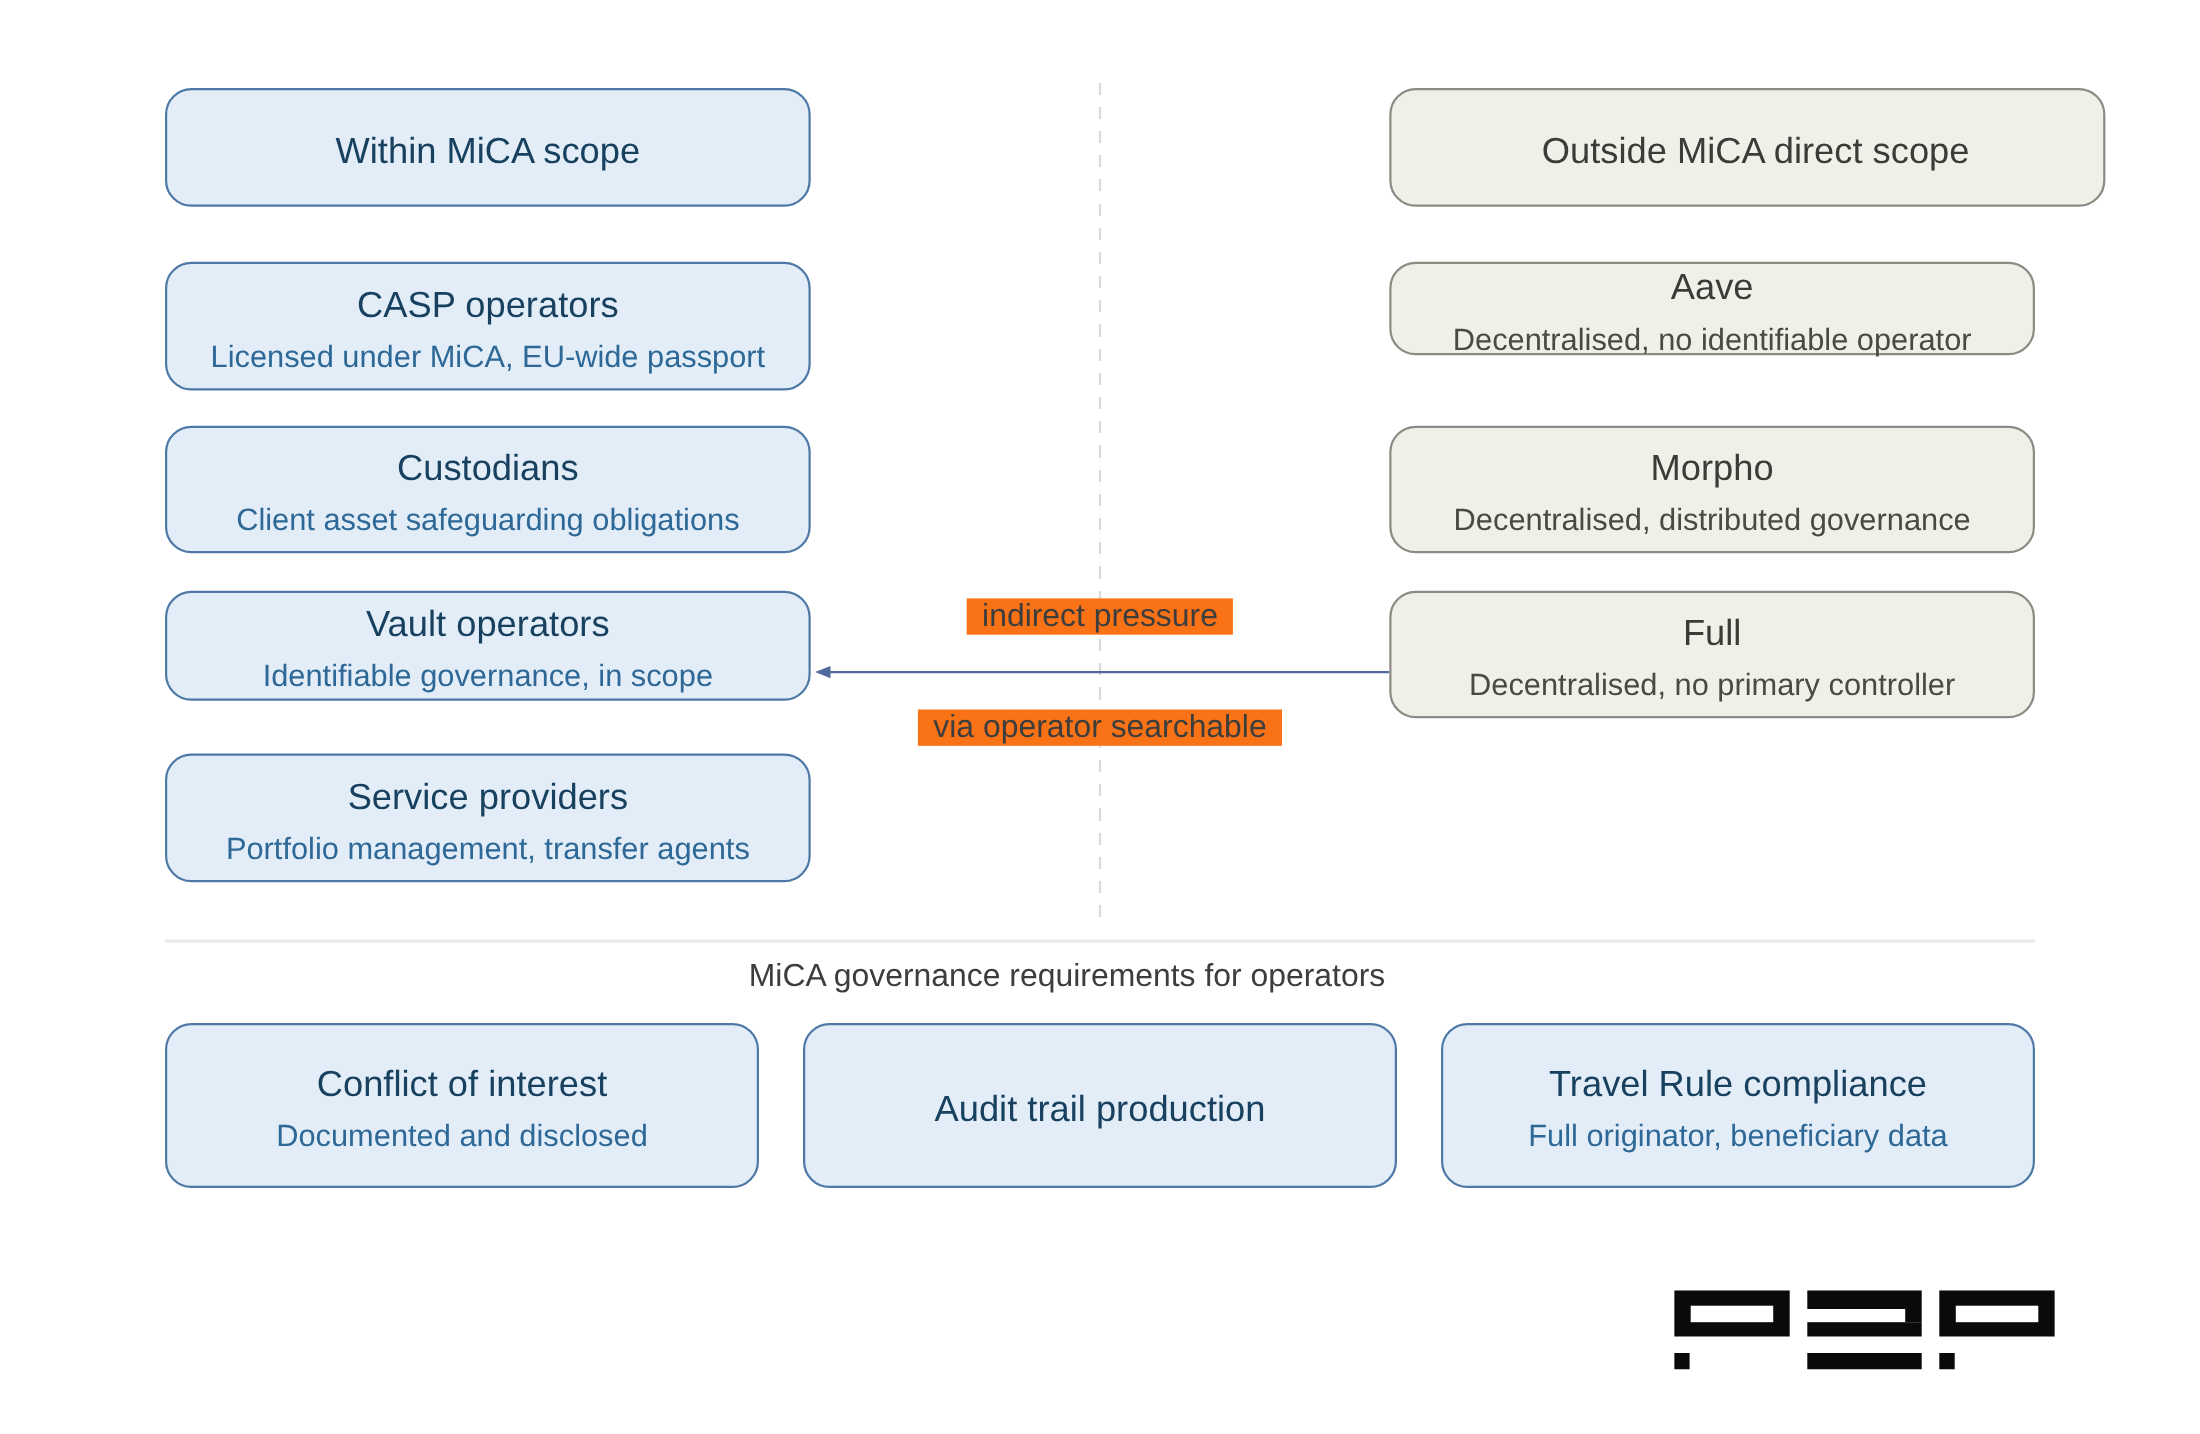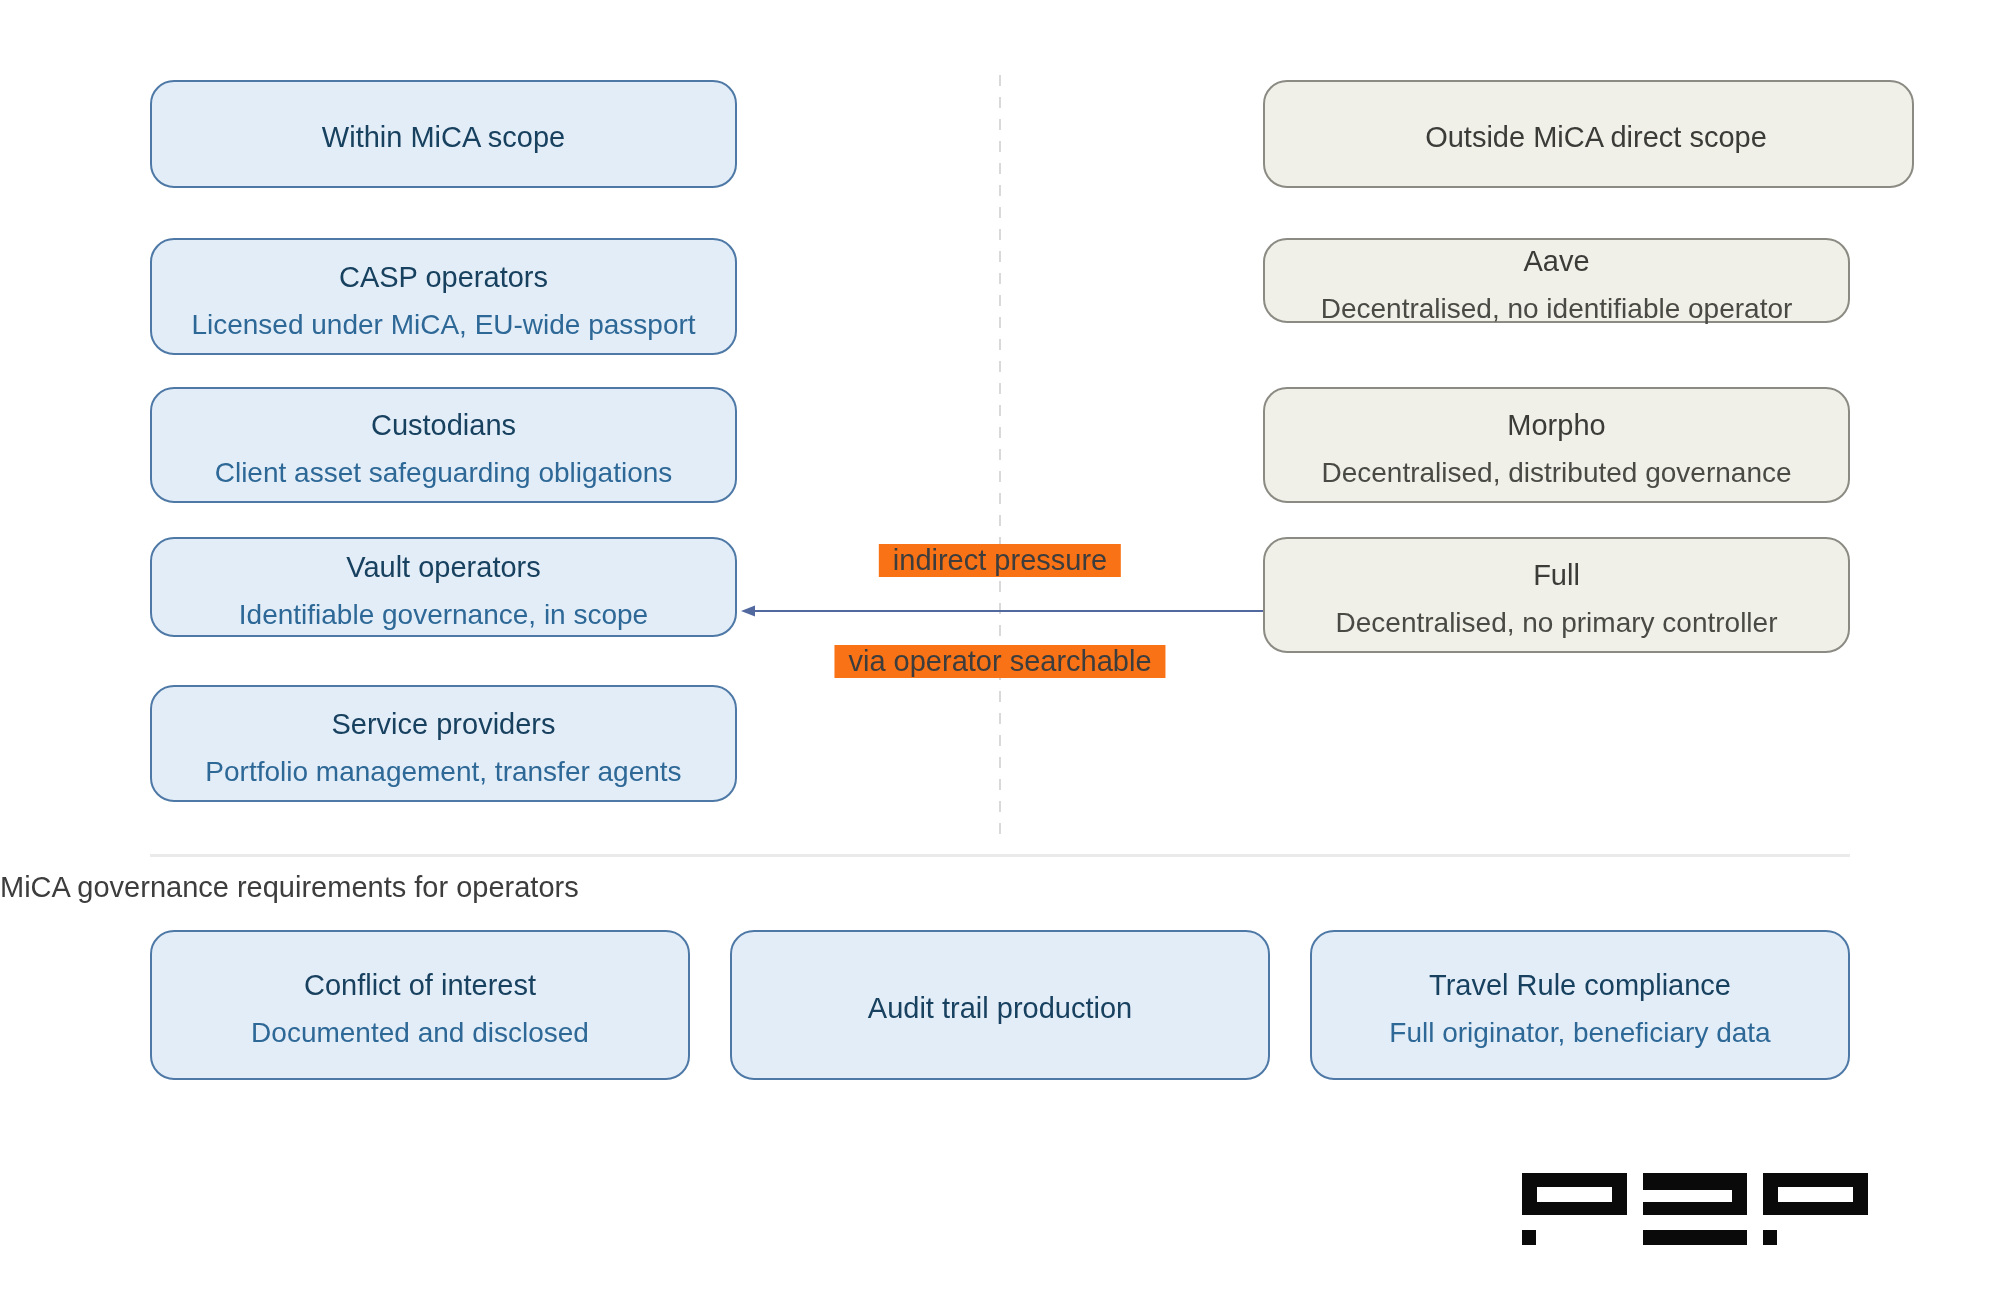--- a/index.html
+++ b/index.html
@@ -25,21 +25,21 @@
   }
   .box.blue {
     background: #e3edf8;
     border: 2px solid #4e79a6;
   }
   .box.beige {
     background: #f0efe8;
     border: 2px solid #8b8b83;
   }
   .box .title {
-    font-size: 29px;
+    font-size: 33px;
     line-height: 38px;
     white-space: nowrap;
     text-align: center;
   }
   .box .subtitle {
     font-size: 28px;
     line-height: 34px;
     white-space: nowrap;
   }
   .box.blue .title    { color: #17415f; }
@@ -71,20 +71,21 @@
     top: 854px;
     width: 1700px;
     height: 3px;
     background: #eaeaea;
   }
   .section-title {
     position: absolute;
     left: 0;
     top: 871px;
     width: 1940px;
+    text-align: center;
     font-size: 29px;
     color: #3d3d3d;
   }
   .arrow-svg { position: absolute; left: 738px; top: 603px; }
   .logo-svg  { position: absolute; left: 1522px; top: 1173px; }
 </style>
 </head>
 <body>
 
 <div class="canvas">

